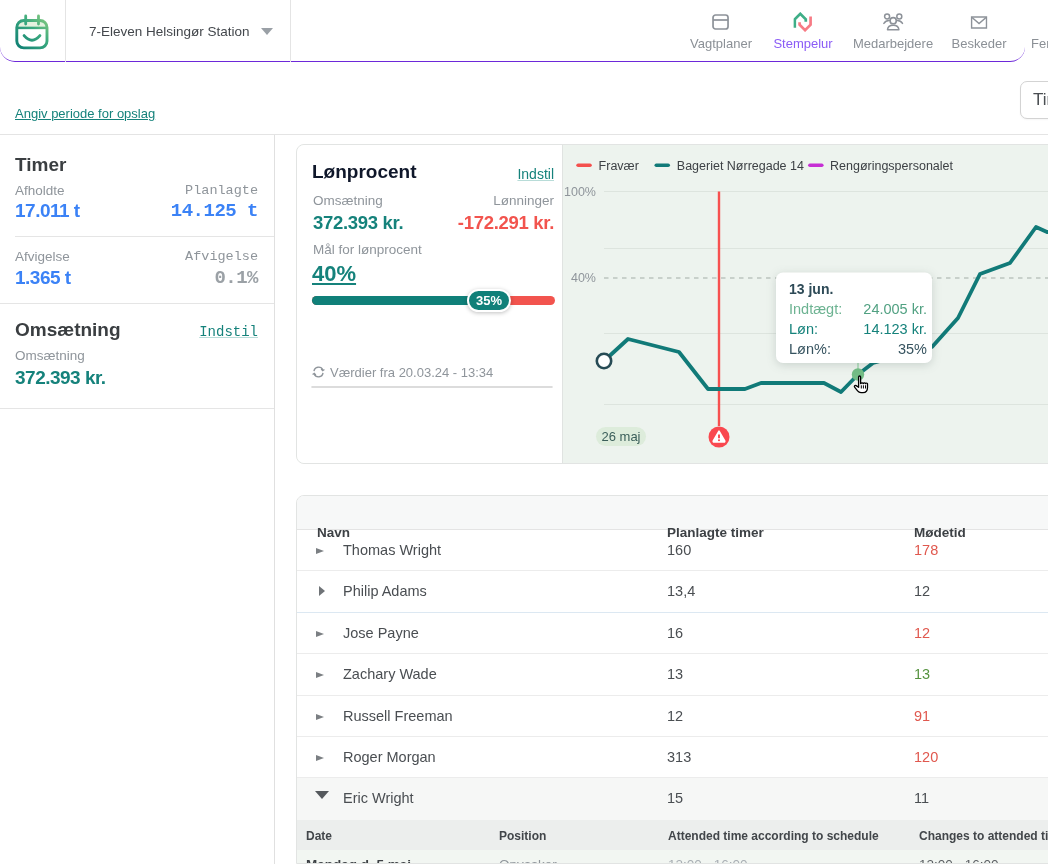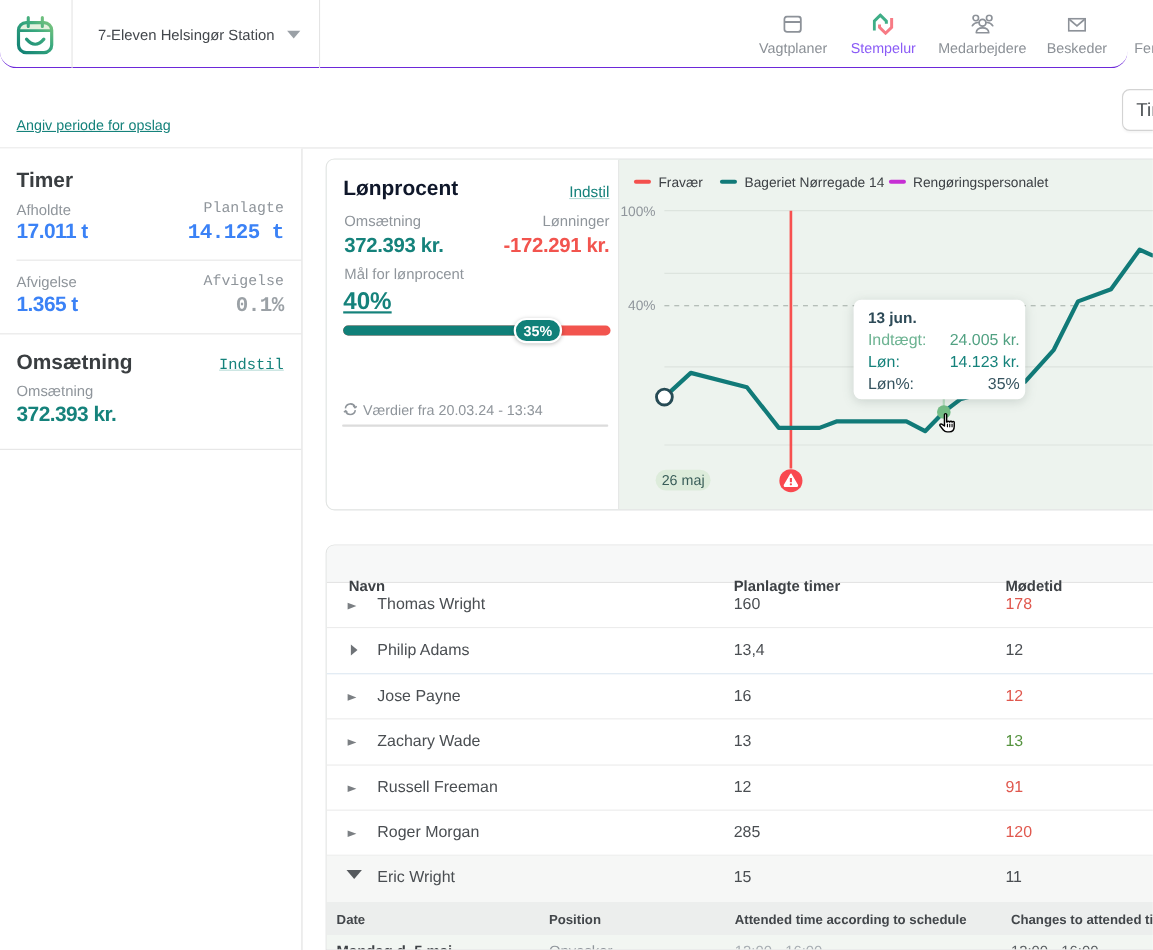--- a/index.html
+++ b/index.html
@@ -288,21 +288,21 @@
     </div>
   <div class="trow">
       <i class="caret-r"></i>
       <span class="c1">Russell Freeman</span>
       <span class="c2">12</span>
       <span class="c3 red">91</span>
     </div>
   <div class="trow">
       <i class="caret-r"></i>
       <span class="c1">Roger Morgan</span>
-      <span class="c2">285</span>
+      <span class="c2">313</span>
       <span class="c3 red">120</span>
     </div>
   <div class="trow" style="background:#f6f7f6; border-bottom:none;">
       <i class="caret-d"></i>
       <span class="c1">Eric Wright</span>
       <span class="c2">15</span>
       <span class="c3">11</span>
     </div>
   <div class="subhead">
       <span class="s1">Date</span>

